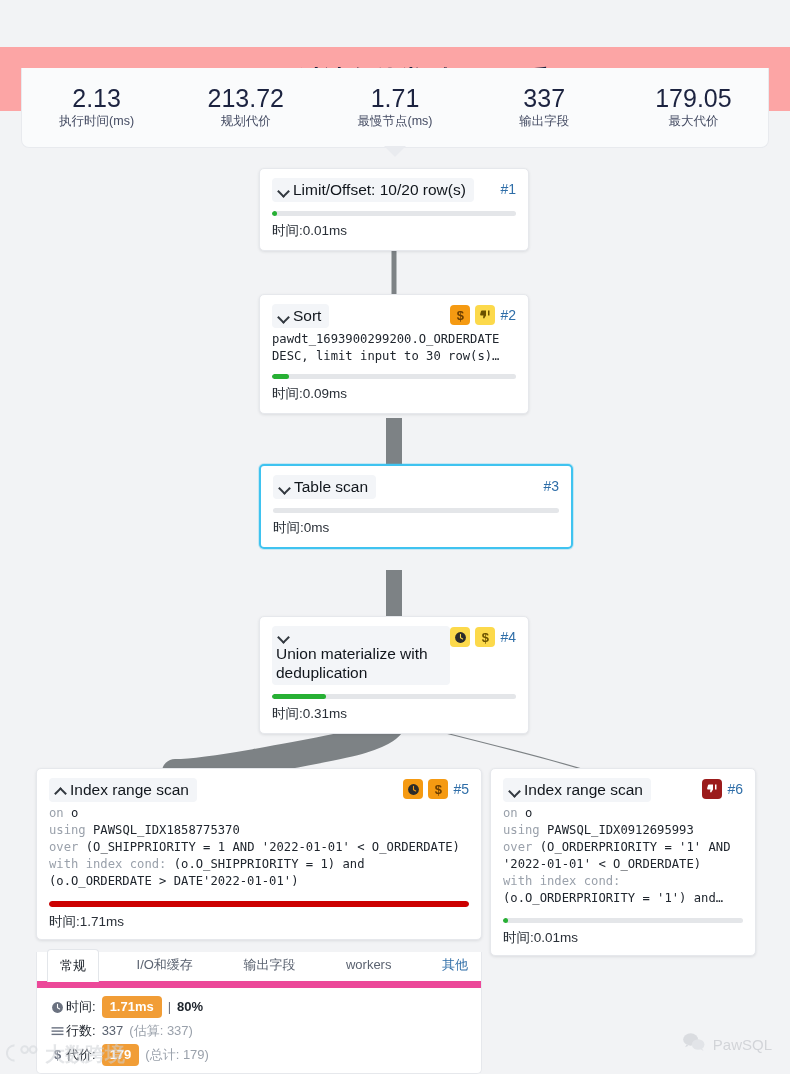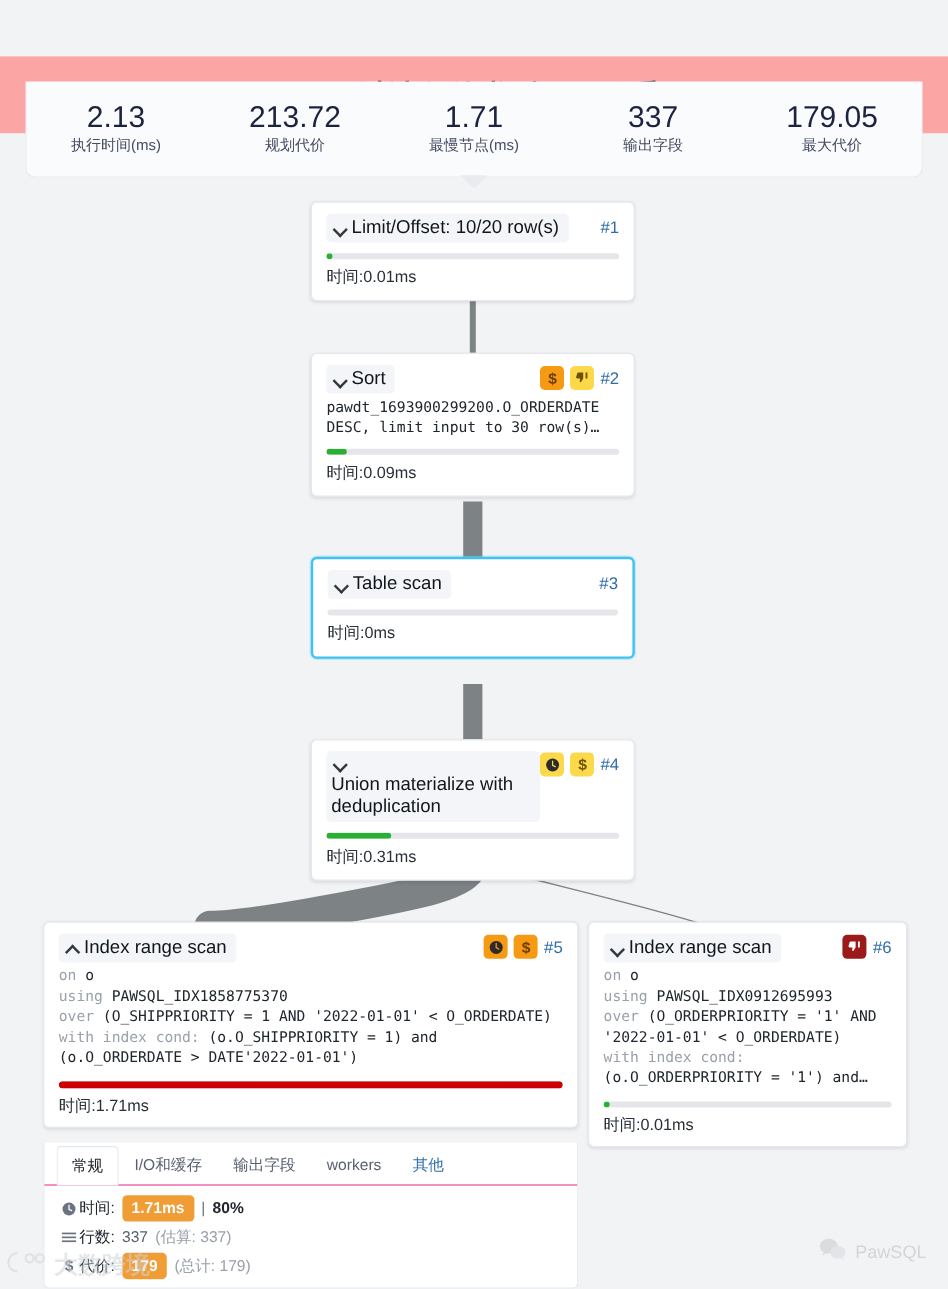--- a/index.html
+++ b/index.html
@@ -91,21 +91,21 @@
   .pbar-fill { height: 100%; border-radius: 3px; background: #27b034; }
   .pbar.tall { height: 6px; }
   .node-time { font-size: 13.5px; color: #2a3038; margin-top: 6px; }
 
   
   .detail-panel {
     position: absolute; left: 36px; top: 952px; width: 446px; height: 122px;
     background: #ffffff; border: 1px solid #e6e8ec; border-top: none;
     border-radius: 0 0 5px 5px;
   }
-  .tabs { display: flex; align-items: flex-end; height: 36px; border-bottom: 1px solid #ec4899; padding-left: 10px; }
+  .tabs { display: flex; align-items: flex-end; height: 36px; border-bottom: 7px solid #ec4899; padding-left: 10px; justify-content: space-between; }
   .tab {
     font-size: 13px; color: #5a6270; padding: 7px 12px 8px 12px; line-height: 17px;
     border: 1px solid transparent; border-bottom: none; border-radius: 4px 4px 0 0;
   }
   .tab.active { background: #ffffff; color: #20262e; border-color: #e3e6ea; position: relative; top: 1px; }
   .tab.link { color: #2f6ea8; }
 
   .detail-rows { padding: 8px 0 0 12px; }
   .drow { display: flex; align-items: center; font-size: 13px; line-height: 20px; margin-bottom: 3px; }
   .drow .ico { width: 17px; display: inline-flex; align-items: center; justify-content: center; color: #6b7280; }
@@ -199,21 +199,21 @@
         <span class="node-num">#2</span>
       </div>
     </div>
     <div class="node-detail">pawdt_1693900299200.O_ORDERDATE DESC, limit input to 30 row(s)…</div>
     <div class="pbar">
       <div class="pbar-fill" style="width:7%; background:#27b034;"></div>
     </div>
     <div class="node-time">时间:0.09ms</div>
   </div>
 
-  <div class="node selected" style="left:259px; top:464px; width:270px;">
+  <div class="node selected" style="left:259px; top:464px; width:314px;">
     <div class="node-head">
       <div class="title-chip">
         <span class="caret"></span>
         <span class="node-title">Table scan</span>
       </div>
       <div class="head-right">
         <span class="node-num">#3</span>
       </div>
     </div>
     <div class="pbar">

